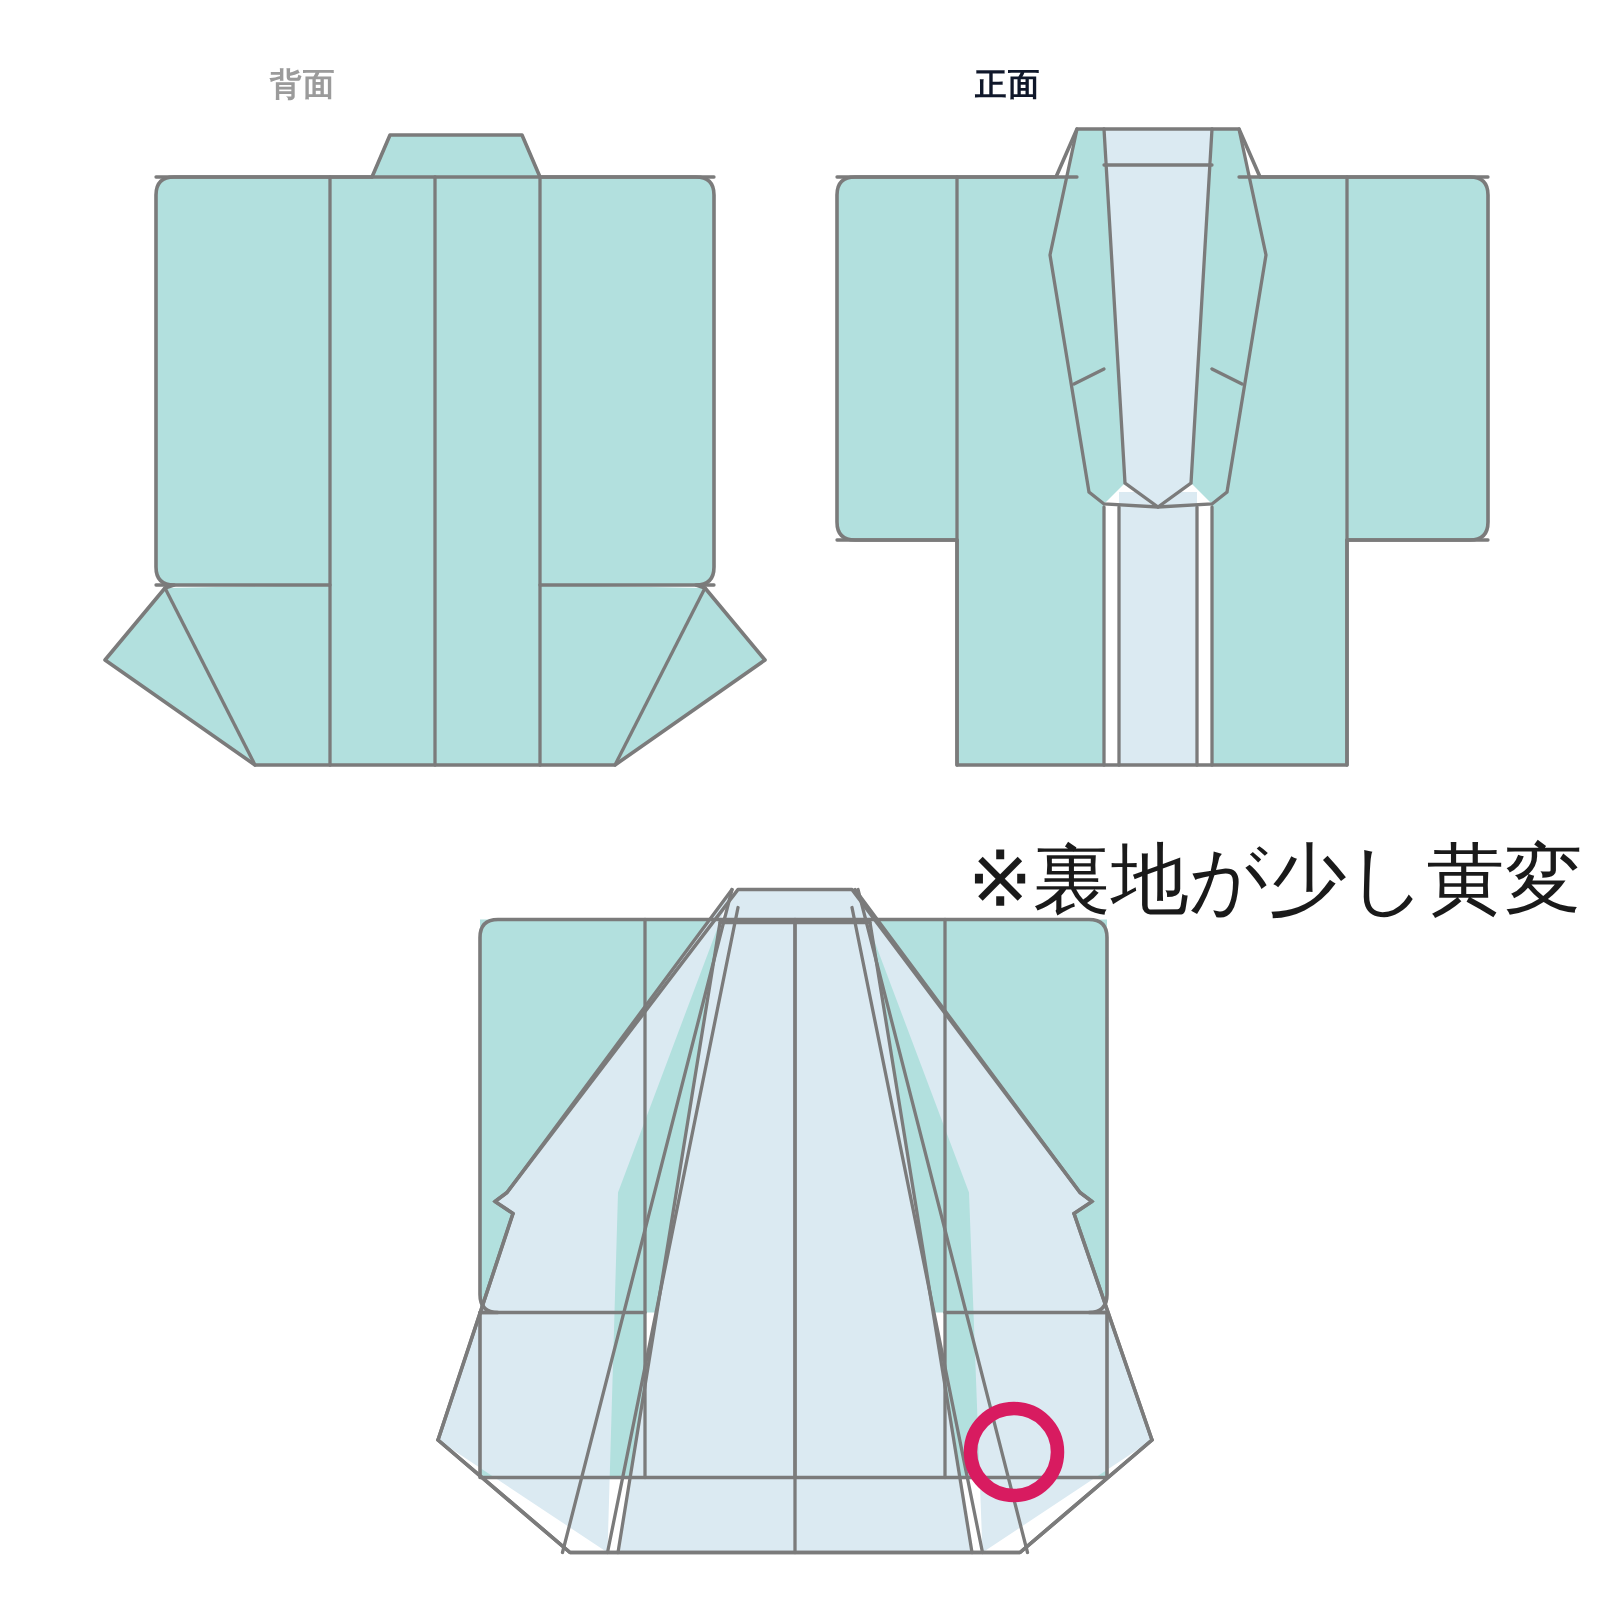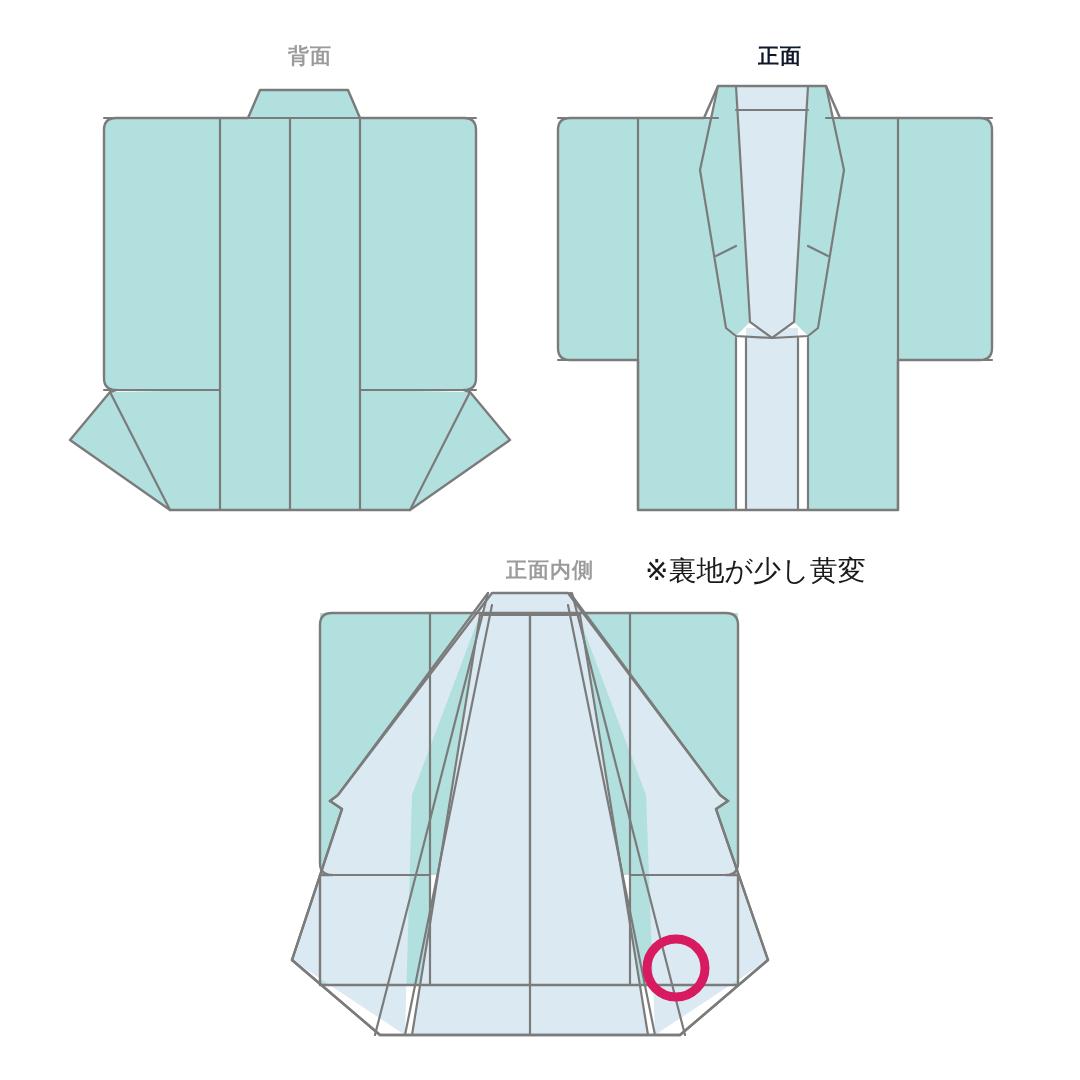--- a/index.html
+++ b/index.html
@@ -20,31 +20,31 @@
     height: 1080px;
     background: #ffffff;
   }
   .view-label {
     position: absolute;
     font-size: 21px;
     font-weight: 700;
     color: #9b9b9b;
     letter-spacing: 1px;
     white-space: nowrap;
-    text-align: center;
+    text-align: left;
   }
   #label-back  { left: 180px; top: 42px;  width: 260px; }
   #label-front { left: 650px; top: 42px;  width: 260px; }
   #label-inner { left: 420px; top: 556px; width: 260px; }
 
   .note-text {
     position: absolute;
     left: 645px;
     top: 552px;
-    font-size: 28px;
+    font-size: 52px;
     font-weight: 400;
     color: #1a1a1a;
     letter-spacing: 0px;
     white-space: nowrap;
   }
 
   svg.diagram {
     position: absolute;
     display: block;
   }
@@ -147,21 +147,20 @@
     <line x1="196" y1="268" x2="196" y2="440" class="seam" stroke="#7b7b7b"></line>
     <line x1="268" y1="268" x2="268" y2="440" class="seam" stroke="#7b7b7b"></line>
     <line x1="206" y1="268" x2="206" y2="440" class="seam" stroke="#7b7b7b"></line>
     <line x1="258" y1="268" x2="258" y2="440" class="seam" stroke="#7b7b7b"></line>
     <line x1="18" y1="48" x2="178" y2="48" class="seam" stroke="#7b7b7b"></line>
     <line x1="286" y1="48" x2="452" y2="48" class="seam" stroke="#7b7b7b"></line>
     <line x1="18" y1="290" x2="98" y2="290" class="seam" stroke="#7b7b7b"></line>
     <line x1="358" y1="290" x2="452" y2="290" class="seam" stroke="#7b7b7b"></line>
   </svg>
 
-  <div class="view-label" id="label-inner" style="color: rgb(155, 155, 155);">正面内側</div>
 
   <div class="note-text" style="color: rgb(26, 26, 26);">※裏地が少し黄変</div>
 
   <svg class="diagram" id="svg-inner" width="500" height="480" viewBox="0 0 500 480">
 
     <path d="M 40 28 L 250 28 L 250 290 L 40 290 Z" class="fabric" fill="#b2e0de"></path>
 
     <path d="M 250 28 L 458 28 L 458 290 L 250 290 Z" class="fabric" fill="#b2e0de"></path>
 
     <path d="M 52 28 L 150 28 L 150 290 L 52 290 Q 40 290 40 278 L 40 40 Q 40 28 52 28 Z" class="fabric" fill="#b2e0de"></path>

